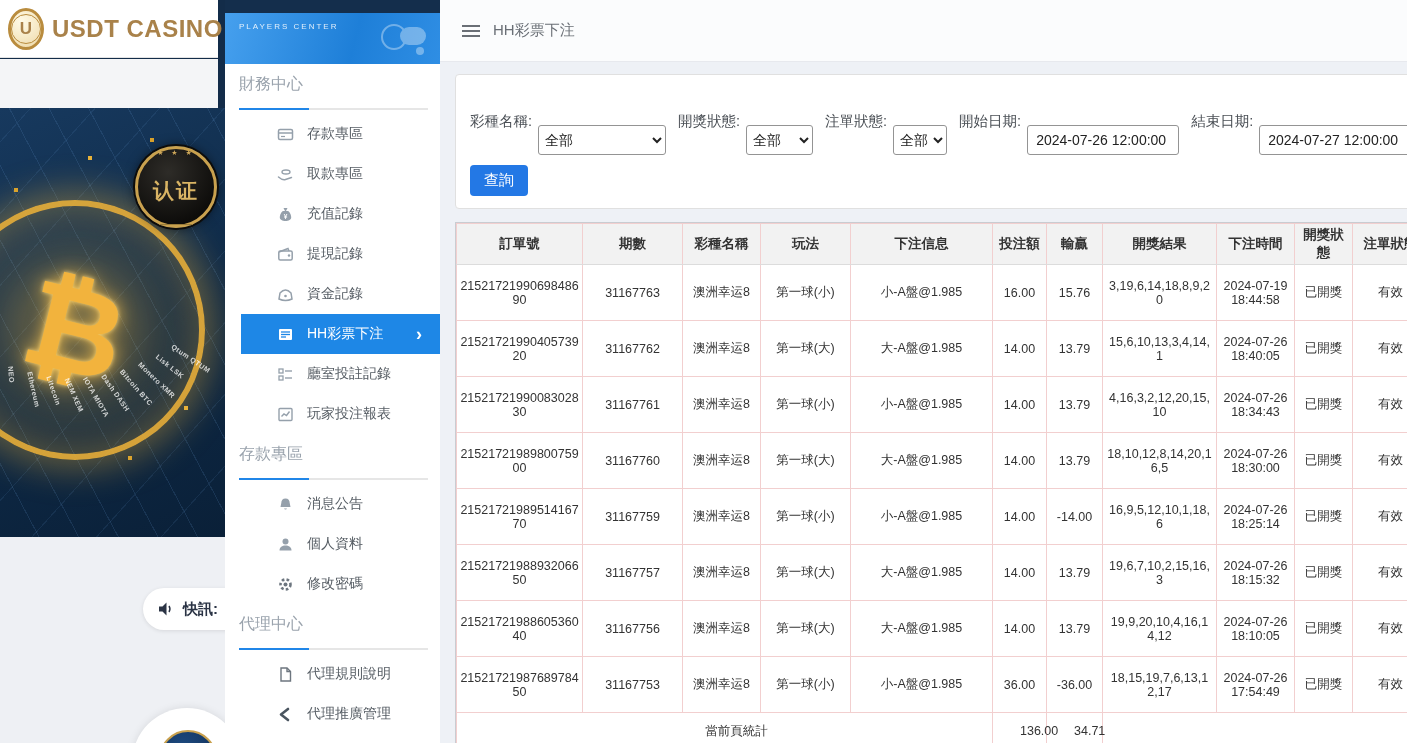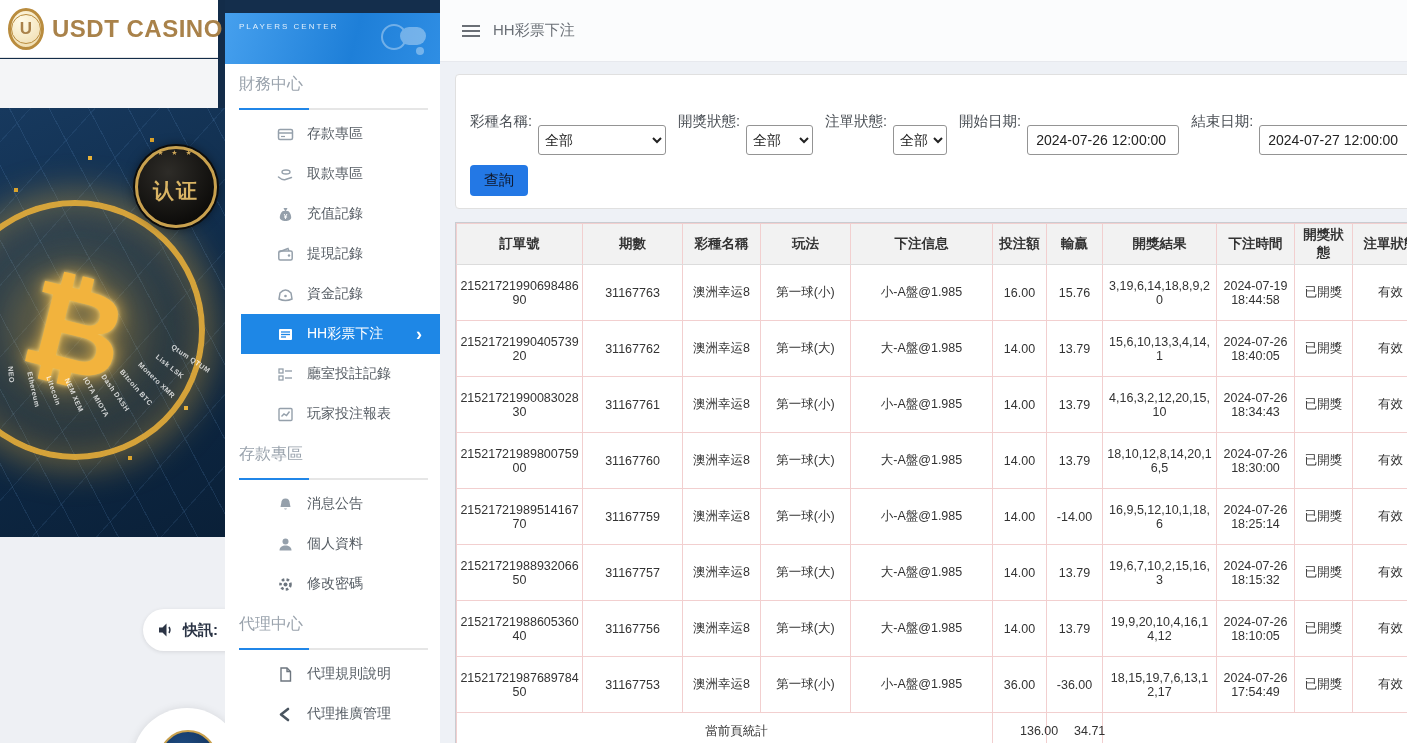--- a/index.html
+++ b/index.html
@@ -26,38 +26,38 @@
     background:radial-gradient(circle at 50% 50%, rgba(235,176,56,.30) 30%, rgba(235,176,56,.10) 55%, transparent 72%);
     box-shadow:0 0 34px 10px rgba(235,176,56,.38), inset 0 0 44px rgba(235,176,56,.45);
     display:flex; align-items:center; justify-content:center; }
   .hero-coin .bsym { font-size:120px; font-weight:bold; color:#f2b33d; transform:rotate(14deg);
     text-shadow:0 0 18px rgba(255,200,80,.9), 0 0 4px rgba(255,230,150,.9); }
   .gold-dots { position:absolute; left:88px; top:48px; width:4px; height:4px; background:#e8b23a;
     box-shadow:115px 14px 0 #e8b23a, 62px -18px 0 #d9a22c, -74px 32px 0 #d9a22c, 96px 250px 0 #e8b23a, 40px 300px 0 #d9a22c; }
   .badge { position:absolute; right:8px; top:38px; width:82px; height:82px; border-radius:50%;
     background:radial-gradient(circle at 40% 30%, #2e2c28, #0d0c0a 75%);
     border:3px solid #c9a14e; box-shadow:0 0 0 2px #0d0c0a, 0 0 12px rgba(0,0,0,.6);
-    display:flex; flex-direction:column; align-items:center; justify-content:flex-start; gap:20px; }
+    display:flex; flex-direction:column; align-items:center; justify-content:space-between; gap:2px; }
   .badge .stars { font-size:7px; color:#cfa85a; letter-spacing:3px; }
   .badge .btxt { font-size:21px; font-weight:bold; color:#d9b464; letter-spacing:2px; }
   .badge .bline { width:34px; height:1px; background:#9a7c3a; }
   .ray { position:absolute; font-size:7px; font-weight:bold; color:rgba(255,255,255,.78); letter-spacing:.5px; white-space:nowrap; transform-origin:0 0; }
   .r0 { left:14px;  top:258px; transform:rotate(85deg); }
   .r1 { left:33px;  top:263px; transform:rotate(77deg); }
   .r2 { left:52px;  top:267px; transform:rotate(71deg); }
   .r3 { left:70px;  top:269px; transform:rotate(66deg); }
   .r4 { left:88px;  top:268px; transform:rotate(60deg); }
   .r5 { left:106px; top:265px; transform:rotate(55deg); }
   .r6 { left:124px; top:260px; transform:rotate(49deg); }
   .r7 { left:142px; top:253px; transform:rotate(44deg); }
   .r8 { left:159px; top:245px; transform:rotate(39deg); }
   .r9 { left:174px; top:235px; transform:rotate(34deg); }
   .news-pill { position:absolute; left:143px; top:588px; width:110px; height:42px; background:#fff;
     border-radius:21px 0 0 21px; box-shadow:0 1px 4px rgba(0,0,0,.10);
-    display:flex; align-items:center; padding-left:15px; gap:8px; z-index:2;margin-top:21px; }
+    display:flex; align-items:center; padding-left:15px; gap:8px; z-index:2; }
   .news-pill .ntxt { font-size:15px; font-weight:bold; color:#2b3445; }
   .float-btn { position:absolute; left:132px; top:708px; width:110px; height:110px; border-radius:50%;
     background:#fff; box-shadow:0 0 8px rgba(0,0,0,.10); z-index:2; cursor:pointer; }
   .float-inner { position:absolute; left:27px; top:22px; width:58px; height:58px; border-radius:50%;
     background:radial-gradient(circle at 40% 30%, #1d4a80, #0f2c52); border:2px solid #c9a14e; }
   
   .sidebar { position:absolute; left:225px; top:0; width:215px; height:743px; background:#fff; z-index:5; }
   .sb-topstrip { height:13px; background:#142e4c; }
   .players-header { height:51px; background:linear-gradient(105deg,#46a0ee 0%, #1e7fd8 60%, #2f8ee4 100%);
     color:#fff; padding:7px 0 0 14px; position:relative; overflow:hidden; }
@@ -81,21 +81,21 @@
   .hamburger span { display:block; height:2px; background:#6a6f76; }
   .page-title { font-size:15px; color:#6a6f76; }
   .filter-card { margin:12px 0 0 15px; width:985px; background:#fff; border:1px solid #e0e0e0; border-radius:4px; padding:12px 14px; }
   .filter-row { display:flex; align-items:center; font-size:14.5px; color:#4a4f55; }
   .filter-row label { margin-right:6px; white-space:nowrap; }
   .filter-row select, .filter-row input { height:30px; border:1px solid #949494; border-radius:3px; font-size:14px; color:#222; background:#fff; font-family:inherit;margin-top:38px; }
   .filter-row select { padding:0 2px; margin-right:12px; }
   .sel-lottery { width:128px; } .sel-draw { width:67px; } .sel-order { width:54px; }
   .filter-row input { width:152px; padding:0 8px; margin-right:12px; }
   .btn-row { margin-top:10px; }
-  .search-btn { background:#2378e5; color:#0f172a; border:none; border-radius:4px; font-size:15px; padding:6px 14px; cursor:pointer; font-family:inherit; }
+  .search-btn { background:#2378e5; color:#ffffff; border:none; border-radius:4px; font-size:15px; padding:6px 14px; cursor:pointer; font-family:inherit; }
   .table-card { margin:13px 0 0 15px; width:974px; background:#fff; border:1px solid #c9ccd1; }
   table.bets { width:972px; table-layout:fixed; border-collapse:collapse; font-size:12.5px; color:#333; text-align:center; }
   table.bets th, table.bets td { border:1px solid #f2cfcf; padding:2px 3px; }
   table.bets thead th { background:#f2f2f2; height:40px; font-size:13.5px; font-weight:bold; color:#333; border-bottom:1px solid #dcdcdc; }
   table.bets tbody td { height:56px; }
   table.bets tr.sumrow td { height:37px;padding-left:27px; }
   .wrap-any { overflow-wrap:anywhere; word-break:break-all; }
   
 </style>
 </head>

